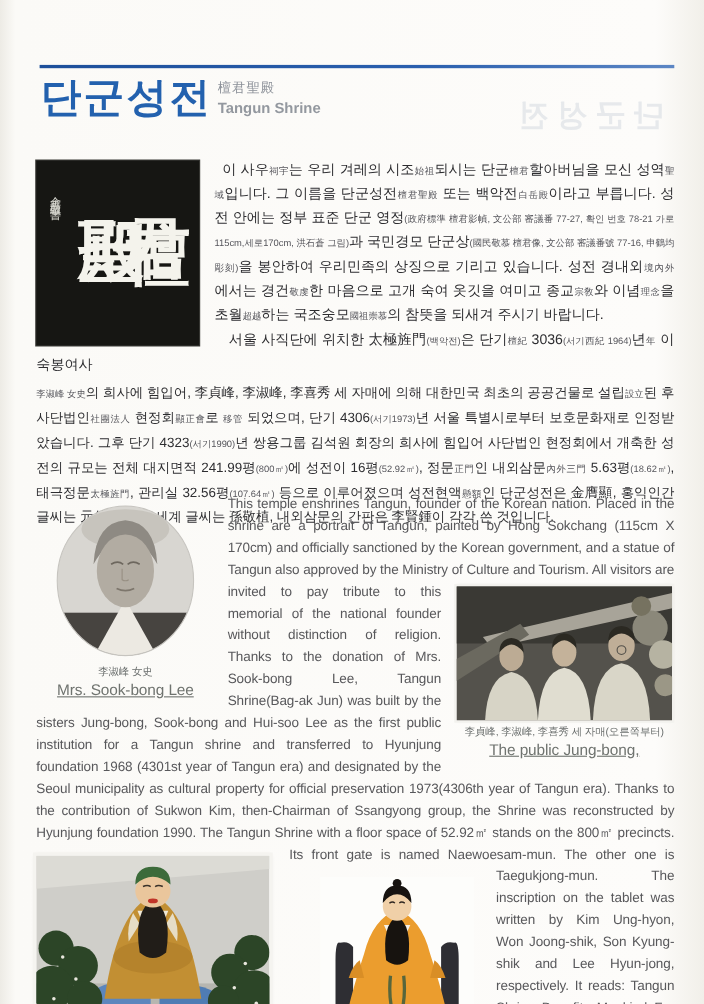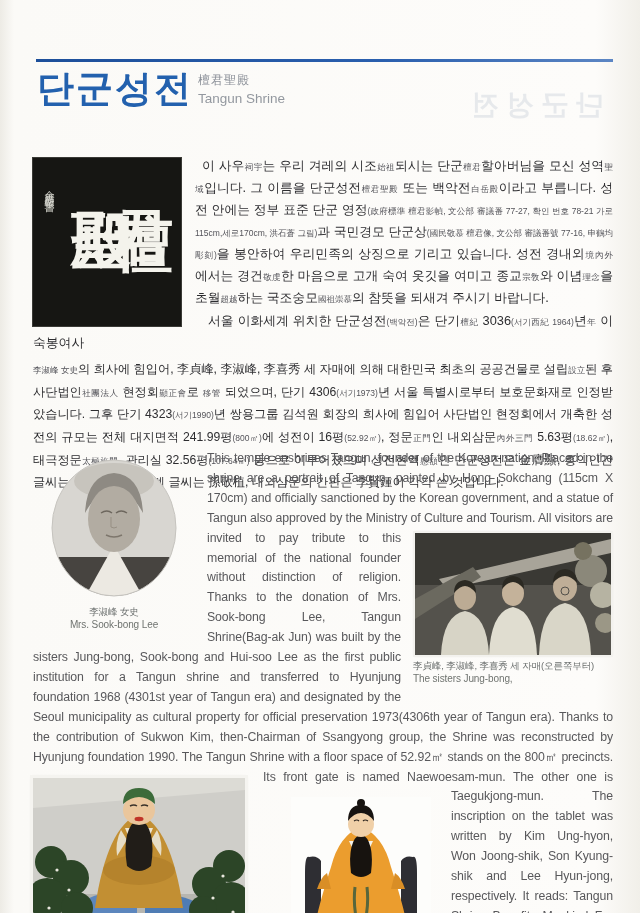--- a/index.html
+++ b/index.html
@@ -8,25 +8,25 @@
     background:linear-gradient(90deg,#edebe5 0,#fbfaf7 14px,#fdfcfa 596px,#f1efe9 640px);
     font-family:"Liberation Sans","DejaVu Sans",sans-serif;
     -webkit-font-smoothing:antialiased;
   }
   .top-rule{position:absolute;top:59px;left:36px;width:577px;height:3px;
     background:linear-gradient(90deg,#1d4f9a,#2a5fae 60%,#5c86c4);}
   .title-ko{position:absolute;top:64px;left:37px;font-size:37px;font-weight:bold;
     color:#2361ae;letter-spacing:2px;}
   .title-sub{position:absolute;top:72px;left:198px;color:#90959c;}
   .title-hanja{font-size:12px;letter-spacing:1px;color:#8b9098;}
-  .title-en{font-size:13.5px;margin-top:2px;color:#93989f;}
+  .title-en{font-size:13.5px;margin-top:2px;color:#93989f;font-weight:bold;}
   .ghost{position:absolute;top:86px;right:36px;transform:scaleX(-1);
     font-size:28px;font-weight:bold;color:#7e93ad;opacity:.17;letter-spacing:7px;}
 
-  .ko-section{position:absolute;top:155px;left:33px;width:580px;}
+  .ko-section{position:absolute;top:143px;left:33px;width:580px;}
   .plaque{float:left;width:148px;height:168px;background:#161613;position:relative;
     margin:3px 14px 6px 0;box-shadow:0 0 0 1px #3a3a36;}
   .plq-main{position:absolute;writing-mode:vertical-rl;color:#f4f3ec;
     font-family:"Liberation Serif","DejaVu Serif",serif;font-weight:bold;
     font-size:60px;line-height:1;}
   .plq-right{right:8px;top:4px;}
   .plq-left{left:38px;top:6px;}
   .plq-sig{position:absolute;left:9px;top:24px;writing-mode:vertical-rl;
     color:#d8d8d0;font-size:10px;letter-spacing:3px;}
   .kp1{font-size:12.8px;line-height:1.72;color:#2d2d30;text-align:justify;margin:0;}
@@ -34,23 +34,23 @@
   .kp1-b{text-indent:13px;margin-top:1px;}
   .rt-sm{font-size:8.5px;color:#54545a;}
   .kp2{clear:both;font-size:12.2px;line-height:1.86;color:#2d2d30;
     text-align:justify;margin:4px 0 0;}
 
   .en-section{position:absolute;top:449px;left:33px;width:580px;
     font-size:12.3px;line-height:1.62;color:#58585b;text-align:justify;
     letter-spacing:-0.1px;}
   .portrait-float{float:left;width:162px;margin:0 12px 2px 0;text-align:center;}
   .oval-wrap{width:126px;height:138px;margin:10px auto 8px;}
-  .photo-float{float:right;width:200px;margin:4px 0 2px 12px;}
+  .photo-float{float:right;width:200px;margin:4px 0 2px 12px;text-align:center;}
   .photo-frame{display:block;margin:0 auto 4px;box-shadow:0 0 0 2px #f3f2ee,0 0 3px #bbb;}
-  .cap{font-size:10px;color:#6f736f;line-height:1.4;}
+  .cap{font-size:14px;color:#6f736f;line-height:1.4;text-decoration:underline;}
   .cap-sm{font-size:9.5px;color:#6b6f6e;line-height:1.4;white-space:nowrap;}
   .statue-float{float:left;width:218px;margin:10px 12px 0 0;text-align:center;}
   .painting-float{float:left;width:152px;margin:10px 14px 0 22px;text-align:center;}
   .photo-print{display:block;box-shadow:0 0 0 3px #f5f4f0,0 0 4px #c9c7c1;}
 </style>
 </head>
 <body>
 
 <div class="top-rule"></div>
 <div class="title-ko">단군성전</div>
@@ -60,21 +60,21 @@
 </div>
 <div class="ghost">단군성전</div>
 
 <section class="ko-section">
   <div class="plaque">
     <span class="plq-main plq-right">檀君</span>
     <span class="plq-main plq-left">聖殿</span>
     <span class="plq-sig">金膺顯敬書</span>
   </div>
   <p class="kp1 kp1-a"><span>이 사우</span><span class="rt-sm">祠宇</span><span>는 우리 겨레의 시조</span><span class="rt-sm">始祖</span><span>되시는 단군</span><span class="rt-sm">檀君</span><span>할아버님을 모신 성역</span><span class="rt-sm">聖域</span><span>입니다. 그 이름을 단군성전</span><span class="rt-sm">檀君聖殿</span><span> 또는 백악전</span><span class="rt-sm">白岳殿</span><span>이라고 부릅니다. 성전 안에는 정부 표준 단군 영정</span><span class="rt-sm">(政府標準 檀君影幀, 文公部 審議番 77-27, 확인 번호 78-21 가로 115cm,세로170cm, 洪石蒼 그림)</span><span>과 국민경모 단군상</span><span class="rt-sm">(國民敬慕 檀君像, 文公部 審議番號 77-16, 申鶴均 彫刻)</span><span>을 봉안하여 우리민족의 상징으로 기리고 있습니다. 성전 경내외</span><span class="rt-sm">境內外</span><span>에서는 경건</span><span class="rt-sm">敬虔</span><span>한 마음으로 고개 숙여 옷깃을 여미고 종교</span><span class="rt-sm">宗敎</span><span>와 이념</span><span class="rt-sm">理念</span><span>을 초월</span><span class="rt-sm">超越</span><span>하는 국조숭모</span><span class="rt-sm">國祖崇慕</span><span>의 참뜻을 되새겨 주시기 바랍니다.</span></p>
-  <p class="kp1 kp1-b"><span>서울 이화세계 위치한 단군성전</span><span class="rt-sm">(백악전)</span><span>은 단기</span><span class="rt-sm">檀紀</span><span> 3036</span><span class="rt-sm">(서기西紀 1964)</span><span>년</span><span class="rt-sm">年</span><span> 이숙봉여사</span></p>
+  <p class="kp1 kp1-b"><span>서울 사직단에 위치한 太極旌門</span><span class="rt-sm">(백악전)</span><span>은 단기</span><span class="rt-sm">檀紀</span><span> 3036</span><span class="rt-sm">(서기西紀 1964)</span><span>년</span><span class="rt-sm">年</span><span> 이숙봉여사</span></p>
   <p class="kp2"><span class="rt-sm">李淑峰 女史</span><span>의 희사에 힘입어, 李貞峰, 李淑峰, 李喜秀 세 자매에 의해 대한민국 최초의 공공건물로 설립</span><span class="rt-sm">設立</span><span>된 후 사단법인</span><span class="rt-sm">社團法人</span><span> 현정회</span><span class="rt-sm">顯正會</span><span>로 </span><span class="rt-sm">移管</span><span> 되었으며, 단기 4306</span><span class="rt-sm">(서기1973)</span><span>년 서울 특별시로부터 보호문화재로 인정받았습니다. 그후 단기 4323</span><span class="rt-sm">(서기1990)</span><span>년 쌍용그룹 김석원 회장의 희사에 힘입어 사단법인 현정회에서 개축한 성전의 규모는 전체 대지면적 241.99평</span><span class="rt-sm">(800㎡)</span><span>에 성전이 16평</span><span class="rt-sm">(52.92㎡)</span><span>, 정문</span><span class="rt-sm">正門</span><span>인 내외삼문</span><span class="rt-sm">內外三門</span><span> 5.63평</span><span class="rt-sm">(18.62㎡)</span><span>, 태극정문</span><span class="rt-sm">太極旌門</span><span>, 관리실 32.56평</span><span class="rt-sm">(107.64㎡)</span><span> 등으로 이루어졌으며 성전현액</span><span class="rt-sm">懸額</span><span>인 단군성전은 金膺顯, 홍익인간 글씨는 元仲植, 이화세계 글씨는 孫敬植, 내외삼문의 간판은 李賢鍾이 각각 쓴 것입니다.</span></p>
 </section>
 
 <section class="en-section">
 
   <div class="portrait-float">
     <div class="oval-wrap">
       <svg width="126" height="138" viewBox="0 0 126 138">
         <defs>
             <clipPath id="ovc">
@@ -116,21 +116,21 @@
       <path d="M39 60 Q39 48 50 47 Q61 48 61 60 Q55 53 50 53 Q45 53 39 60 Z" fill="#2b2922"></path>
       <path d="M74 122 Q76 78 98 74 Q120 78 122 122 Z" fill="#e0ddd0"></path>
       <ellipse cx="98" cy="60" rx="11" ry="13" fill="#c4b29a"></ellipse>
       <path d="M87 56 Q87 44 98 43 Q109 44 109 56 Q103 49 98 49 Q93 49 87 56 Z" fill="#2b2922"></path>
       <path d="M124 122 Q126 74 150 70 Q174 74 176 122 Z" fill="#d9d6c8"></path>
       <ellipse cx="150" cy="54" rx="12" ry="14" fill="#bfae97"></ellipse>
       <path d="M138 50 Q138 37 150 36 Q162 37 162 50 Q156 43 150 43 Q144 43 138 50 Z" fill="#2b2922"></path>
       <circle cx="150" cy="58" r="4" fill="none" stroke="#53504a" stroke-width="1"></circle>
     </svg>
     <div class="cap-sm">李貞峰, 李淑峰, 李喜秀 세 자매(오른쪽부터)</div>
-    <div class="cap">The sisters Jung-bong,</div>
+    <div class="cap">The public Jung-bong,</div>
   </div>
 
   <span>are invited to pay tribute to this memorial of the national founder without distinction of religion. Thanks to the donation of Mrs. Sook-bong Lee, Tangun Shrine(Bag-ak Jun) was built by the sisters Jung-bong, Sook-bong and Hui-soo Lee as the first public institution for a Tangun shrine and transferred to Hyunjung foundation 1968 (4301st year of Tangun era) and designated by the Seoul municipality as cultural property for official preservation 1973(4306th year of Tangun era). Thanks to the contribution of Sukwon Kim, then-Chairman of Ssangyong group, the Shrine was reconstructed by Hyunjung foundation 1990. The Tangun Shrine with a floor space of 52.92㎡ stands on the 800㎡ precincts. Its front gate is named Naewoesam-mun. The other one is</span>
 
   <div class="statue-float">
     <svg class="photo-print" width="212" height="146" viewBox="0 0 212 146">
       <rect width="212" height="146" fill="#cfcec9"></rect>
       <polygon points="0,0 212,0 212,12 0,30" fill="#dcdbd5"></polygon>
       <rect y="116" width="212" height="30" fill="#b7b6b0"></rect>
       <path d="M50 124 Q70 108 104 122 L104 146 L46 146 Z" fill="#5c86bd"></path>

